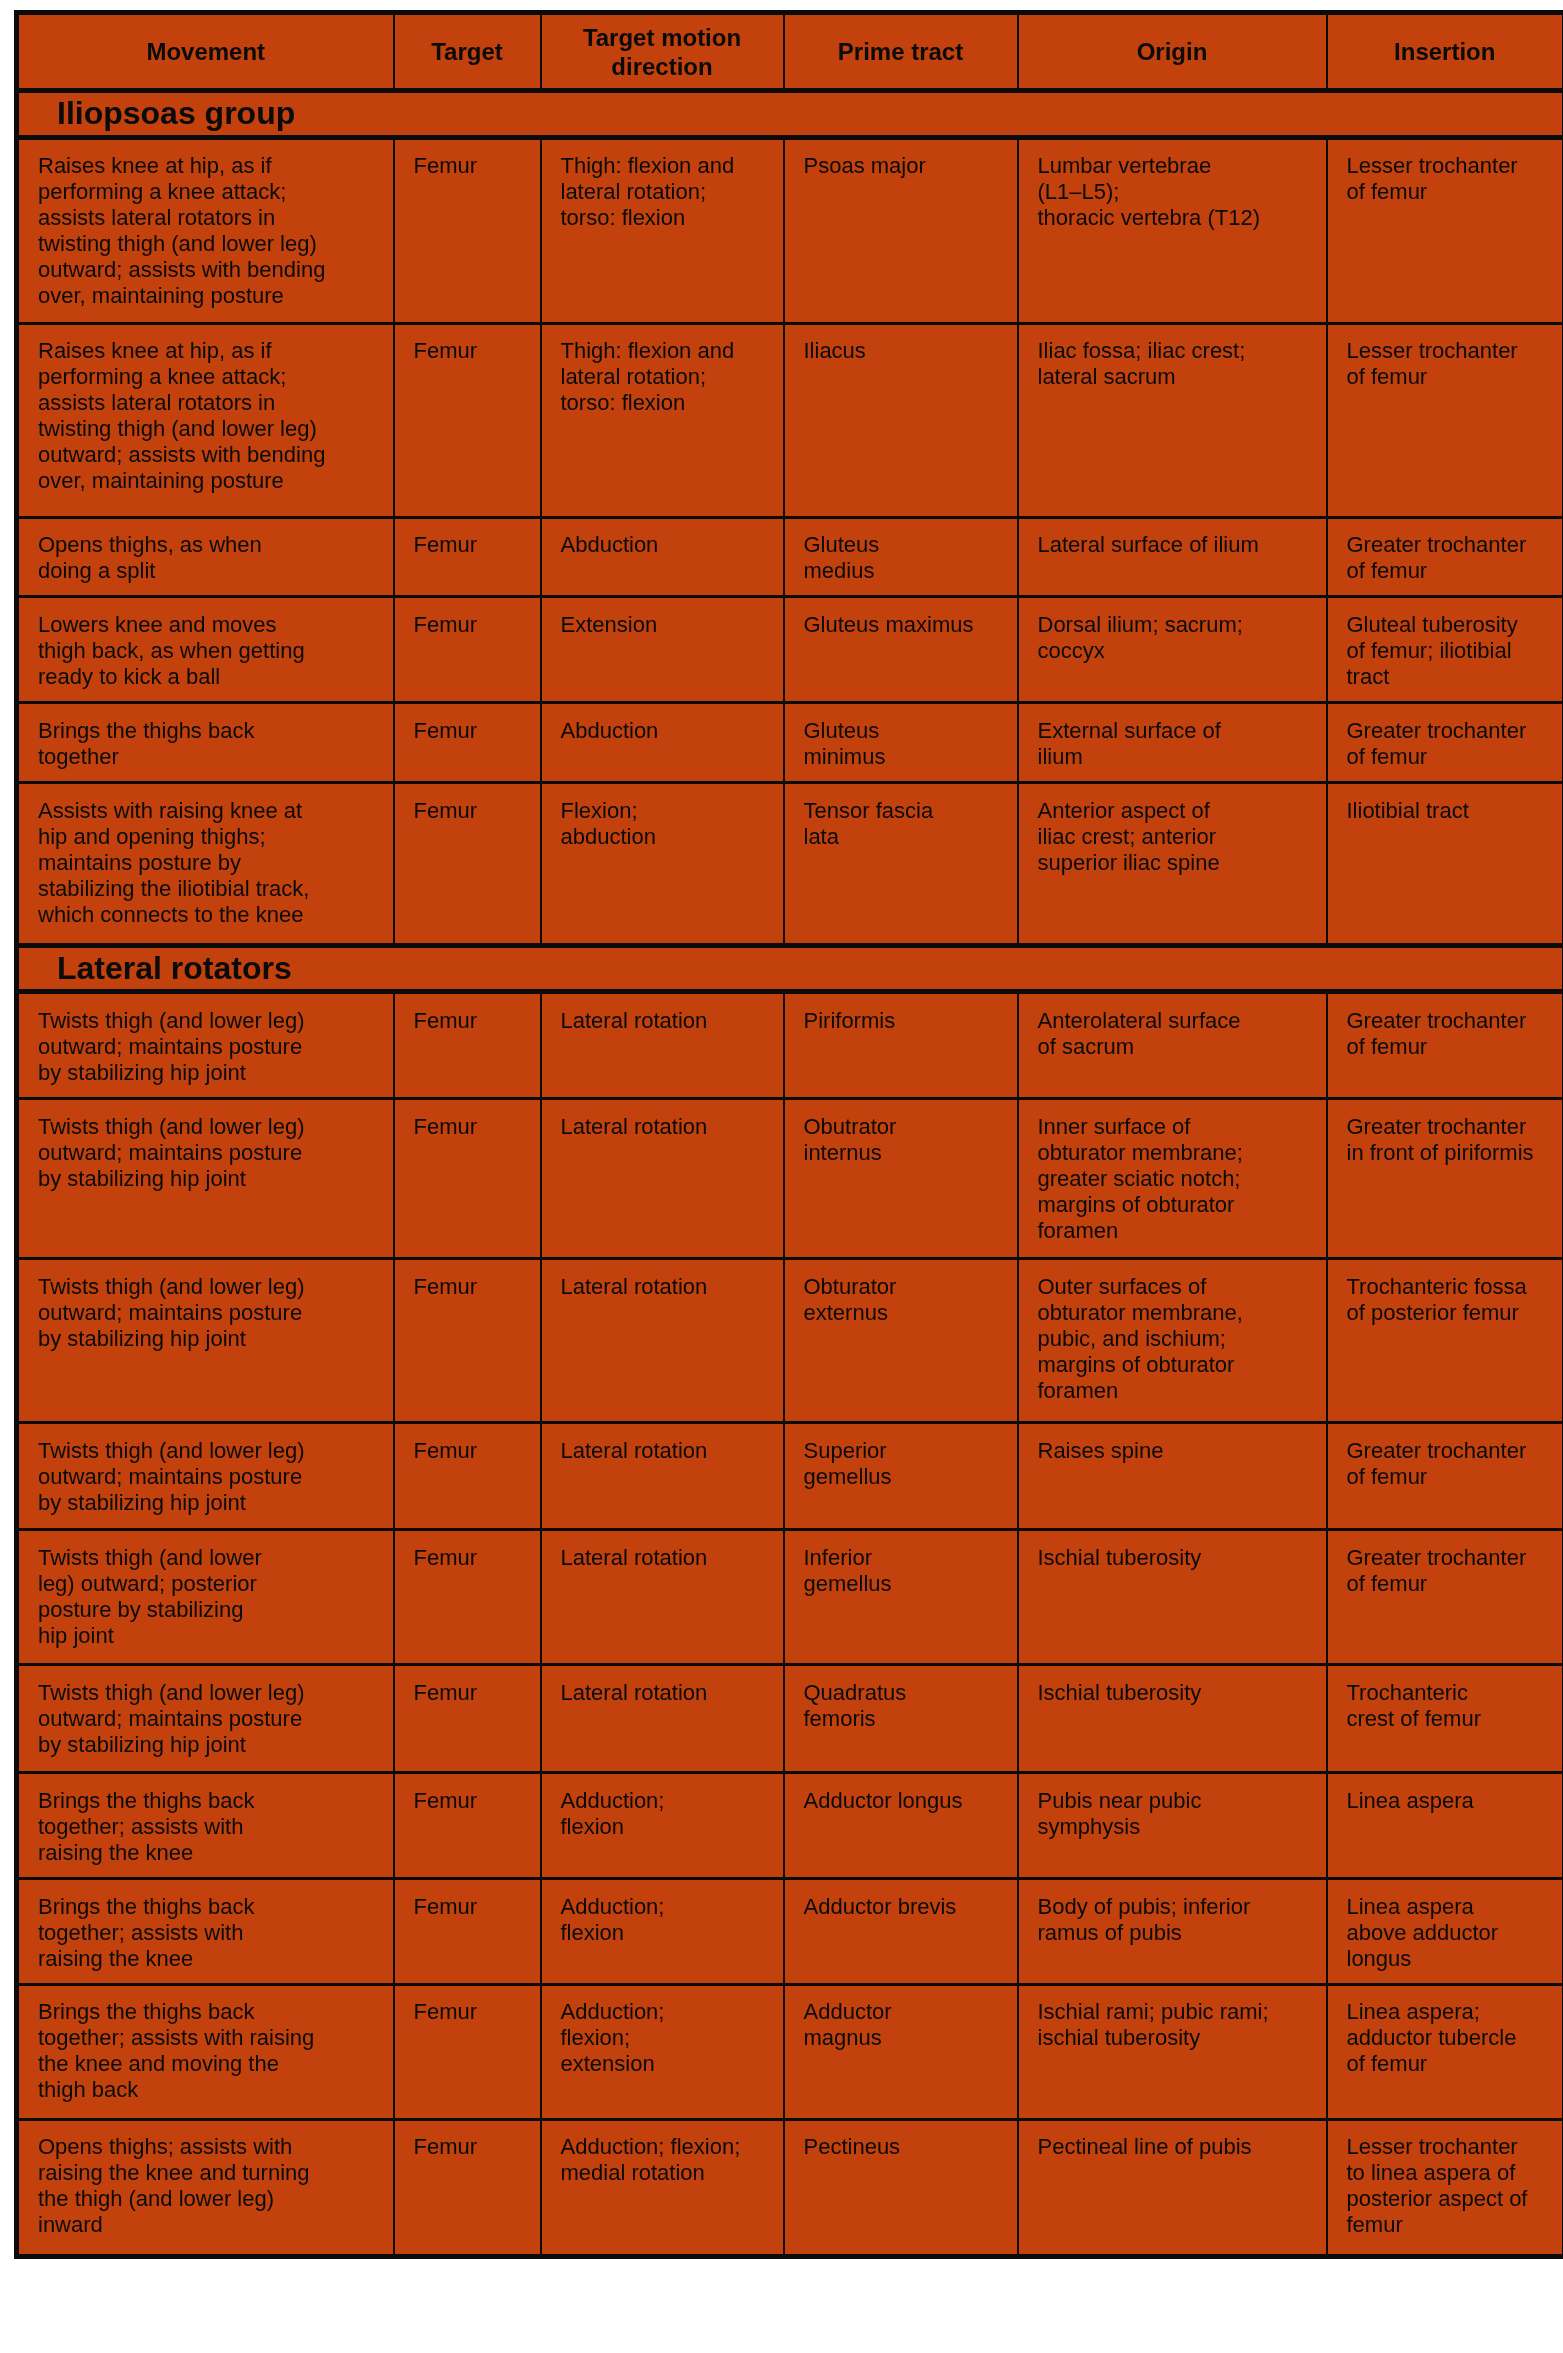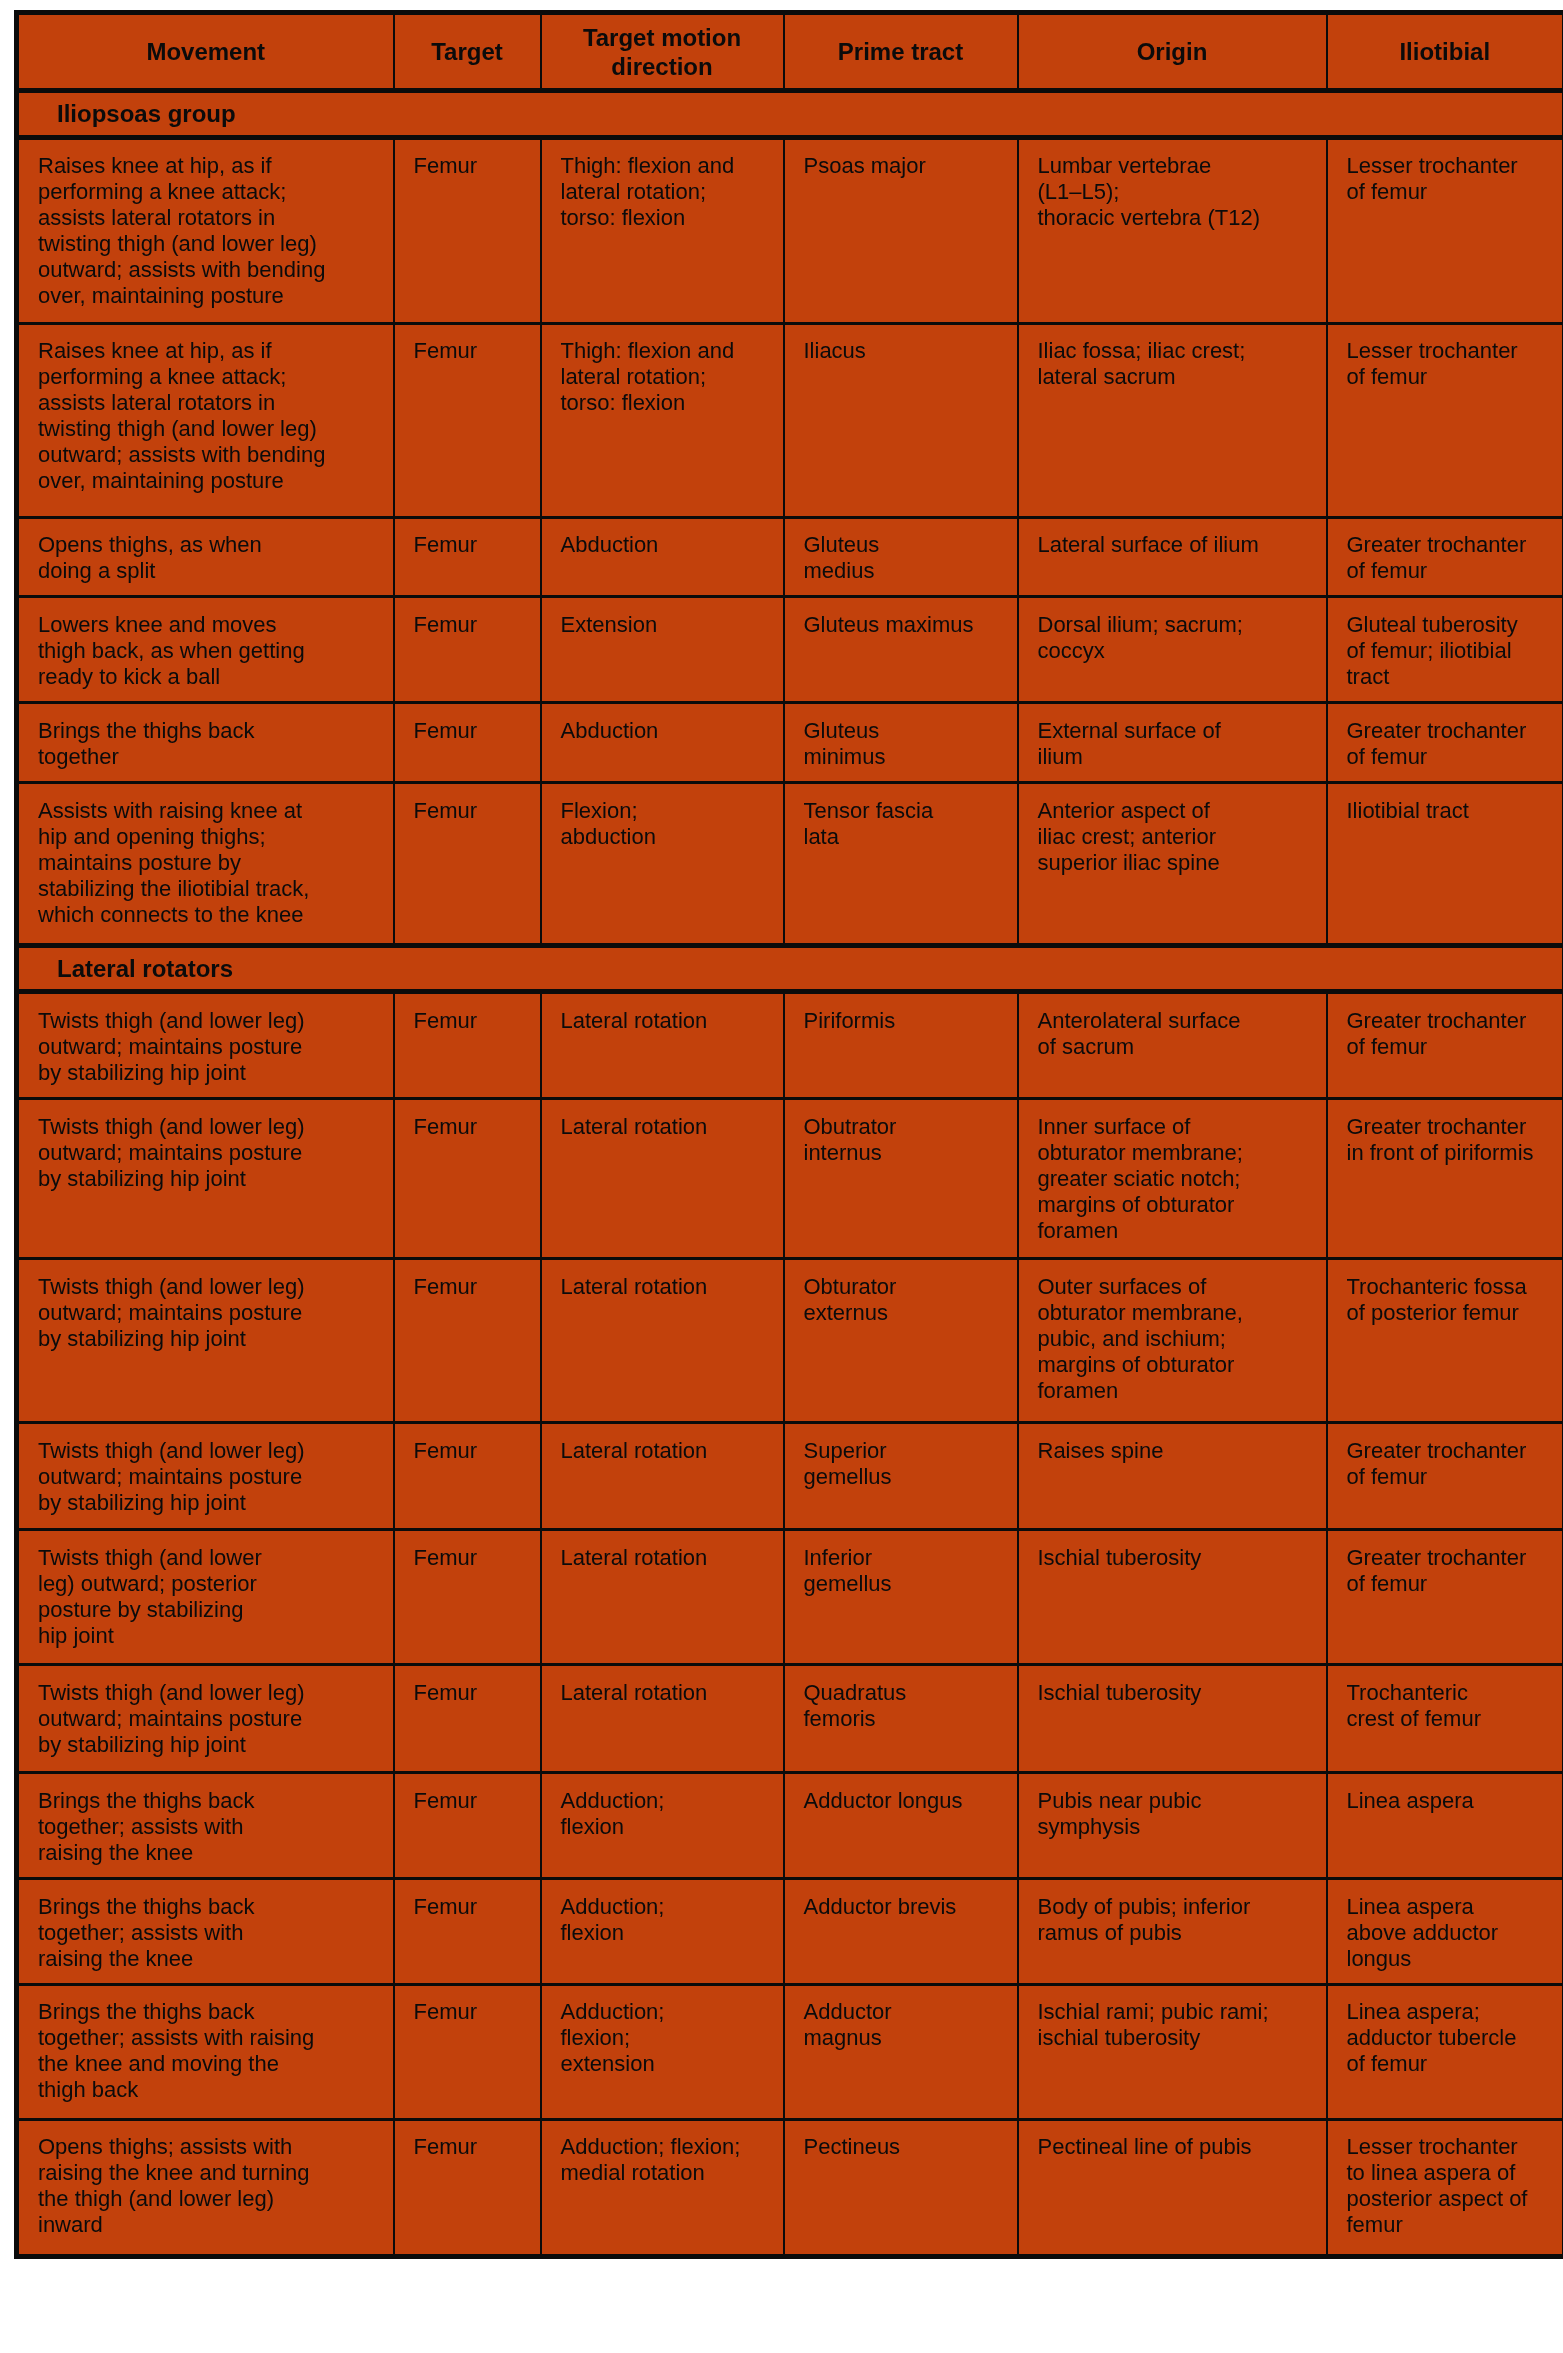--- a/index.html
+++ b/index.html
@@ -20,21 +20,21 @@
     padding:13.7px 15px 11px 19px;
     white-space:pre-line; overflow:hidden;
   }
   thead th {
     font-weight:bold; font-size:24px; line-height:29px;
     text-align:center; vertical-align:middle;
     white-space:normal; padding:6.9px 8.2px;
     border-bottom:4.1px solid #0b0b0b;
   }
   tr.section td {
-    font-weight:bold; font-size:24px; line-height:27.5px;
+    font-weight:bold; font-size:32px; line-height:27.5px;
     vertical-align:middle; white-space:normal;
     padding:6.9px 13.7px 6.9px 38px;
     border-top:5.5px solid #0b0b0b; border-bottom:5.5px solid #0b0b0b;
   }
 </style>
 </head>
 <body>
 
 <table class="muscles">
   <colgroup>
@@ -45,21 +45,21 @@
       <col style="width:309px">
       <col style="width:238px">
   </colgroup>
   <thead>
     <tr style="height:78px">
       <th>Movement</th>
       <th>Target</th>
       <th>Target motion direction</th>
       <th>Prime tract</th>
       <th>Origin</th>
-      <th>Iliotibial</th>
+      <th>Insertion</th>
     </tr>
   </thead>
   <tbody>
     <tr class="section" style="height:43px">
       <td colspan="6">Iliopsoas group</td>
     </tr>
     <tr style="height:186px">
       <td>Raises knee at hip, as if
 performing a knee attack;
 assists lateral rotators in

